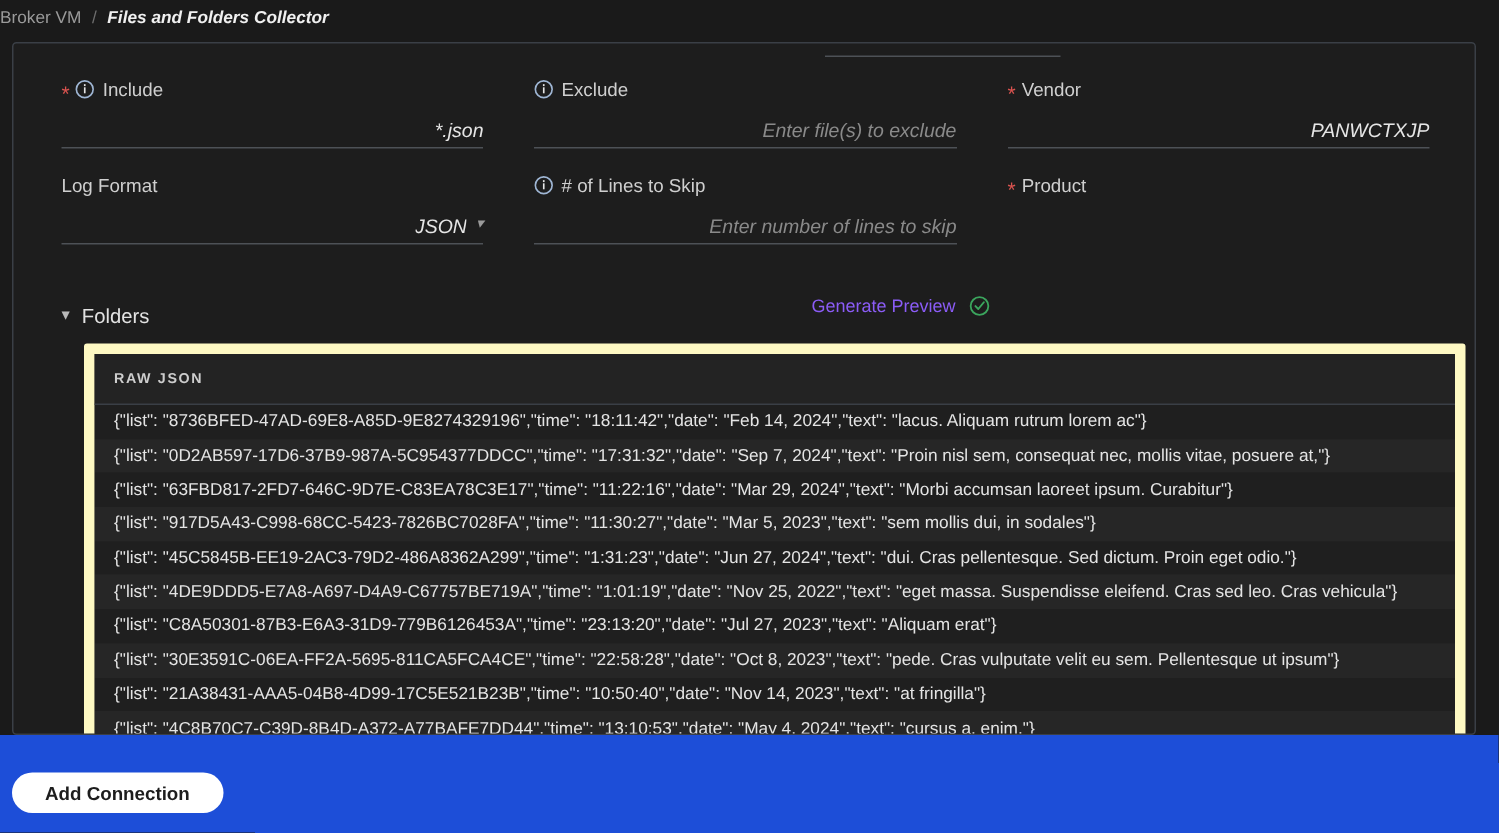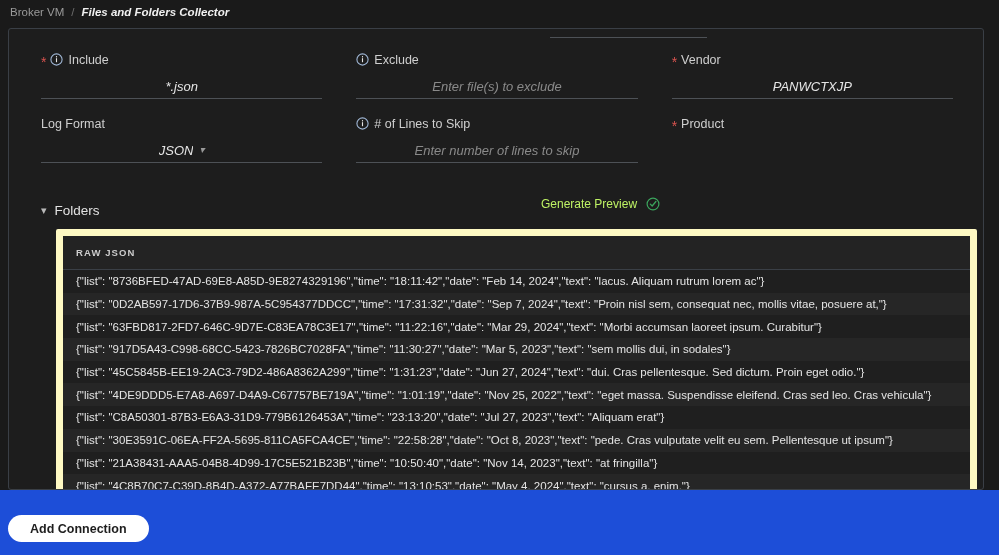--- a/index.html
+++ b/index.html
@@ -13,21 +13,20 @@
     font-family: "Liberation Sans", sans-serif;
     color: #d8d8d8;
     overflow: hidden;
   }
 
   
   .breadcrumb {
     height: 24px;
     display: flex;
     align-items: center;
-    padding-left: 10px;
     font-size: 11.5px;
     gap: 7px;
   }
   .crumb-link {
     color: #9a9a9a;
     font-weight: 400;
   }
   .crumb-sep {
     color: #6e6e6e;
   }
@@ -104,21 +103,21 @@
     margin-right: 5px;
     flex: none;
   }
   .info-icon svg { display: block; }
   .field-input {
     margin-top: 6px;
     height: 24px;
     border-bottom: 1px solid #4d5156;
     display: flex;
     align-items: center;
-    justify-content: center;
+    justify-content: flex-end;
     font-size: 13px;
     font-style: italic;
   }
   .field-value {
     color: #e6e6e6;
     font-style: italic;
     white-space: nowrap;
     overflow: hidden;
     text-overflow: ellipsis;
   }
@@ -162,21 +161,21 @@
   }
   .generate-wrap {
     position: absolute;
     left: 500px;
     top: 0;
     display: flex;
     align-items: center;
     gap: 9px;
   }
   .generate-link {
-    color: #bef264;
+    color: #8b5cf6;
     font-size: 12px;
   }
   .check-circle { display: block; }
 
   
   .json-panel {
     position: absolute;
     left: 47px;
     top: 200px;
     width: 921px;

